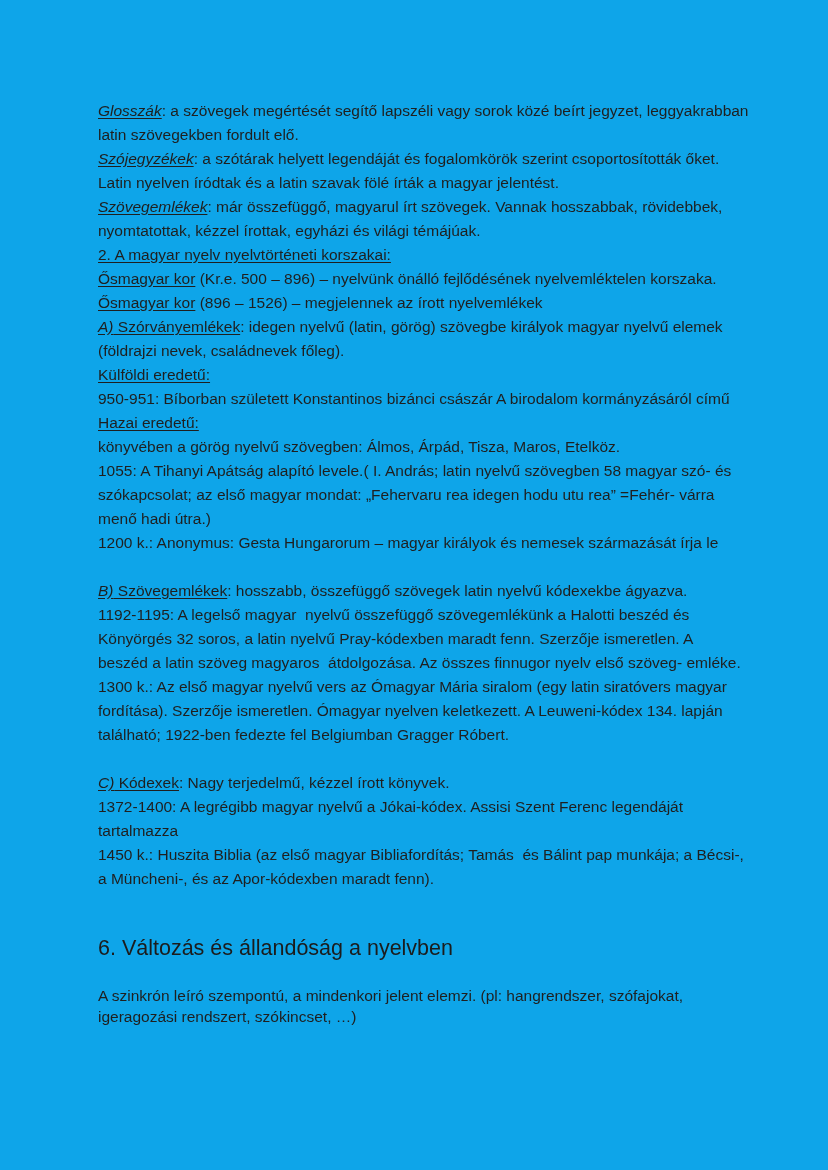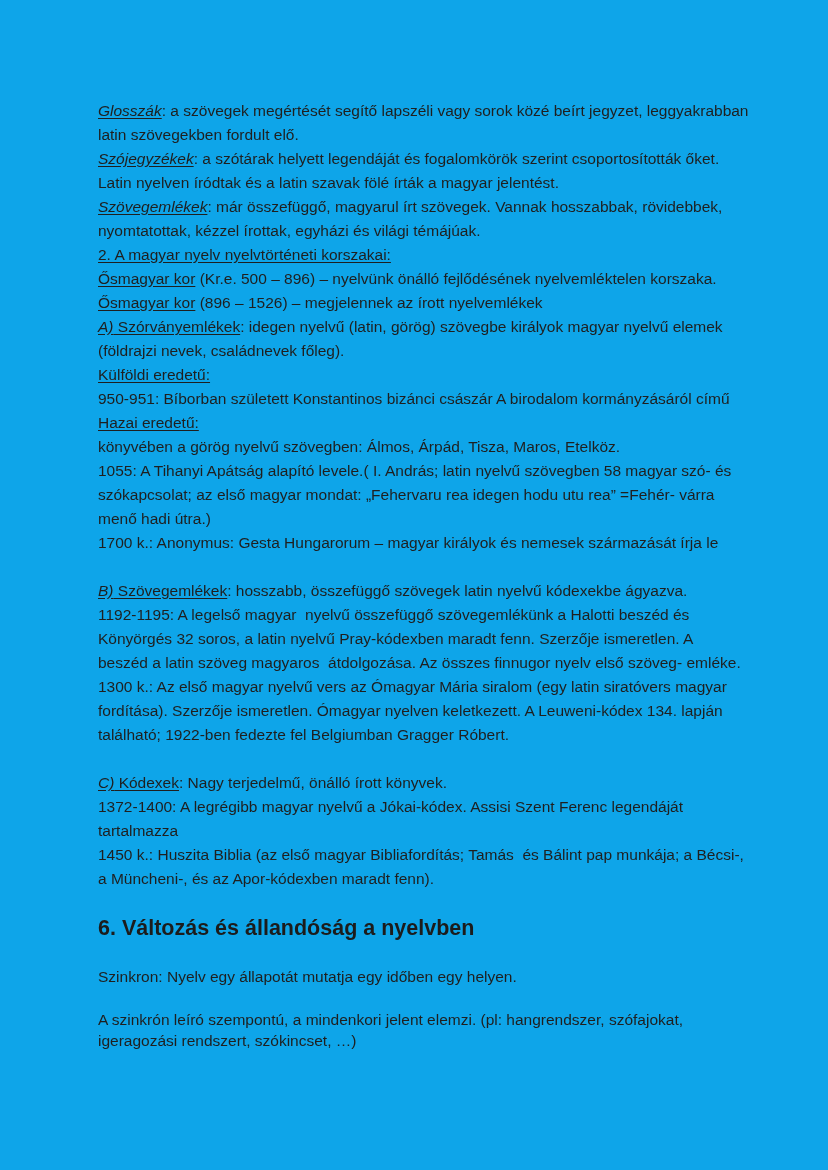--- a/index.html
+++ b/index.html
@@ -21,23 +21,23 @@
   }
   .line-block { }
   .text-line {
     white-space: pre;
   }
   .b { font-weight: normal; }
   .i { font-style: italic; }
   .u { text-decoration: underline; text-underline-offset: 2px; }
   .doc-heading {
     font-size: 21.5px;
-    font-weight: bold;
+    font-weight: normal;
     line-height: 30px;
-    margin-top: 22px;
+    margin-top: 42px;
     margin-bottom: 22px;
     color: #1c1c1c;
   }
 </style>
 </head>
 <body>
 
 <div class="page">
   <div id="doc">
       <div class="line-block" style="line-height: 24px;">
@@ -52,38 +52,35 @@
         <div class="text-line"><span class="b u">Ősmagyar kor</span><span> (896 – 1526) – megjelennek az írott nyelvemlékek</span></div>
         <div class="text-line"><span class="b i u">A)</span><span class="b u"> Szórványemlékek</span><span class="b">:</span><span> idegen nyelvű (latin, görög) szövegbe királyok magyar nyelvű elemek</span></div>
         <div class="text-line"><span>(földrajzi nevek, családnevek főleg).</span></div>
         <div class="text-line"><span class="u">Külföldi eredetű:</span></div>
         <div class="text-line"><span>950-951: Bíborban született Konstantinos bizánci császár A birodalom kormányzásáról című</span></div>
         <div class="text-line"><span class="u">Hazai eredetű:</span></div>
         <div class="text-line"><span>könyvében a görög nyelvű szövegben: Álmos, Árpád, Tisza, Maros, Etelköz.</span></div>
         <div class="text-line"><span>1055: A Tihanyi Apátság alapító levele.( I. András; latin nyelvű szövegben 58 magyar szó- és</span></div>
         <div class="text-line"><span>szókapcsolat; az első magyar mondat: „Fehervaru rea idegen hodu utu rea” =Fehér- várra</span></div>
         <div class="text-line"><span>menő hadi útra.)</span></div>
-        <div class="text-line"><span>1700 k.: Anonymus: Gesta Hungarorum – magyar királyok és nemesek származását írja le</span></div>
+        <div class="text-line"><span>1200 k.: Anonymus: Gesta Hungarorum – magyar királyok és nemesek származását írja le</span></div>
         <div class="text-line">&nbsp;</div>
         <div class="text-line"><span class="b i u">B)</span><span class="b u"> Szövegemlékek</span><span class="b">:</span><span> hosszabb, összefüggő szövegek latin nyelvű kódexekbe ágyazva.</span></div>
         <div class="text-line"><span>1192-1195: A legelső magyar  nyelvű összefüggő szövegemlékünk a Halotti beszéd és</span></div>
         <div class="text-line"><span>Könyörgés 32 soros, a latin nyelvű Pray-kódexben maradt fenn. Szerzője ismeretlen. A</span></div>
         <div class="text-line"><span>beszéd a latin szöveg magyaros  átdolgozása. Az összes finnugor nyelv első szöveg- emléke.</span></div>
         <div class="text-line"><span>1300 k.: Az első magyar nyelvű vers az Ómagyar Mária siralom (egy latin siratóvers magyar</span></div>
         <div class="text-line"><span>fordítása). Szerzője ismeretlen. Ómagyar nyelven keletkezett. A Leuweni-kódex 134. lapján</span></div>
         <div class="text-line"><span>található; 1922-ben fedezte fel Belgiumban Gragger Róbert.</span></div>
         <div class="text-line">&nbsp;</div>
-        <div class="text-line"><span class="b i u">C)</span><span class="b u"> Kódexek</span><span class="b">:</span><span> Nagy terjedelmű, önálló írott könyvek.</span></div>
+        <div class="text-line"><span class="b i u">C)</span><span class="b u"> Kódexek</span><span class="b">:</span><span> Nagy terjedelmű, kézzel írott könyvek.</span></div>
         <div class="text-line"><span>1372-1400: A legrégibb magyar nyelvű a Jókai-kódex. Assisi Szent Ferenc legendáját</span></div>
         <div class="text-line"><span>tartalmazza</span></div>
         <div class="text-line"><span>1450 k.: Huszita Biblia (az első magyar Bibliafordítás; Tamás  és Bálint pap munkája; a Bécsi-,</span></div>
         <div class="text-line"><span>a Müncheni-, és az Apor-kódexben maradt fenn).</span></div>
       </div>
       <div class="doc-heading">6. Változás és állandóság a nyelvben</div>
-      <div class="line-block" style="line-height: 24px;">
-        <div class="text-line"><span class="b">Szinkron:</span><span> Nyelv egy állapotát mutatja egy időben egy helyen.</span></div>
-      </div>
       <div class="line-block" style="line-height: 21px; margin-top: 20px;">
         <div class="text-line"><span>A szinkrón </span><span class="b">leíró szempontú</span><span>, a mindenkori jelent elemzi. (pl: hangrendszer, szófajokat,</span></div>
         <div class="text-line"><span>igeragozási rendszert, szókincset, …)</span></div>
       </div>
     </div>
 </div>
 
 </body></html>

